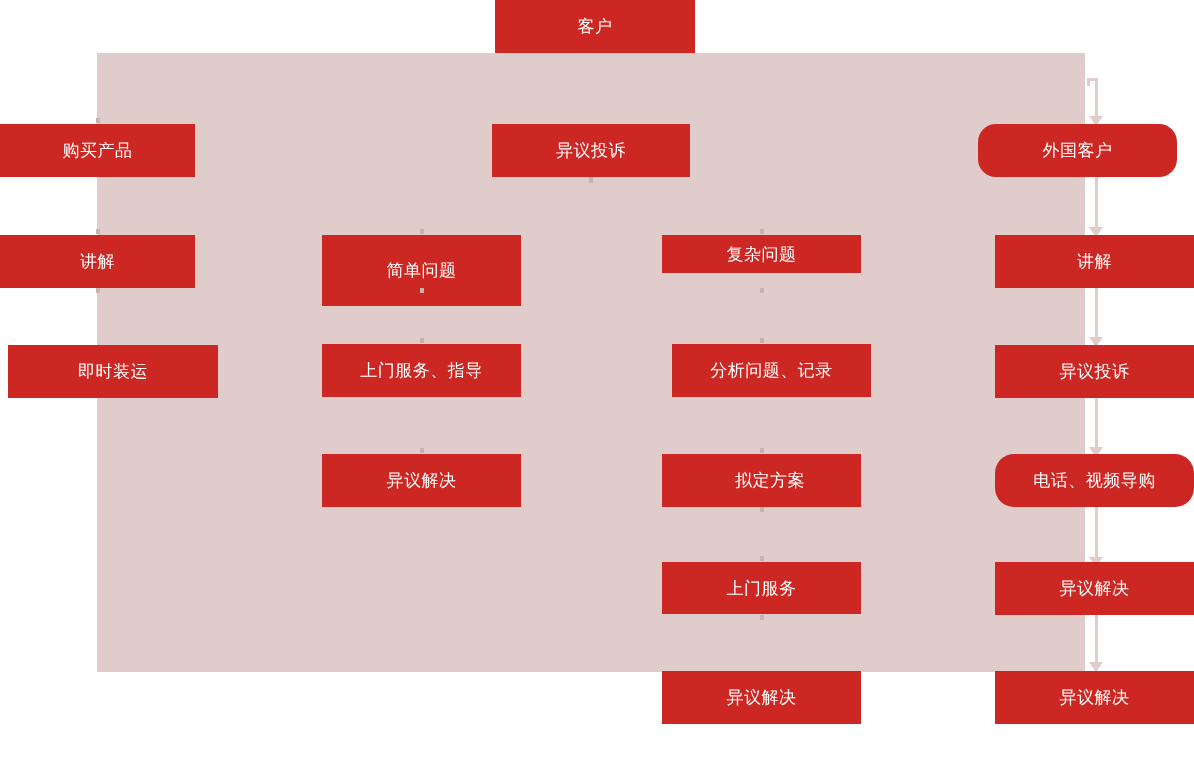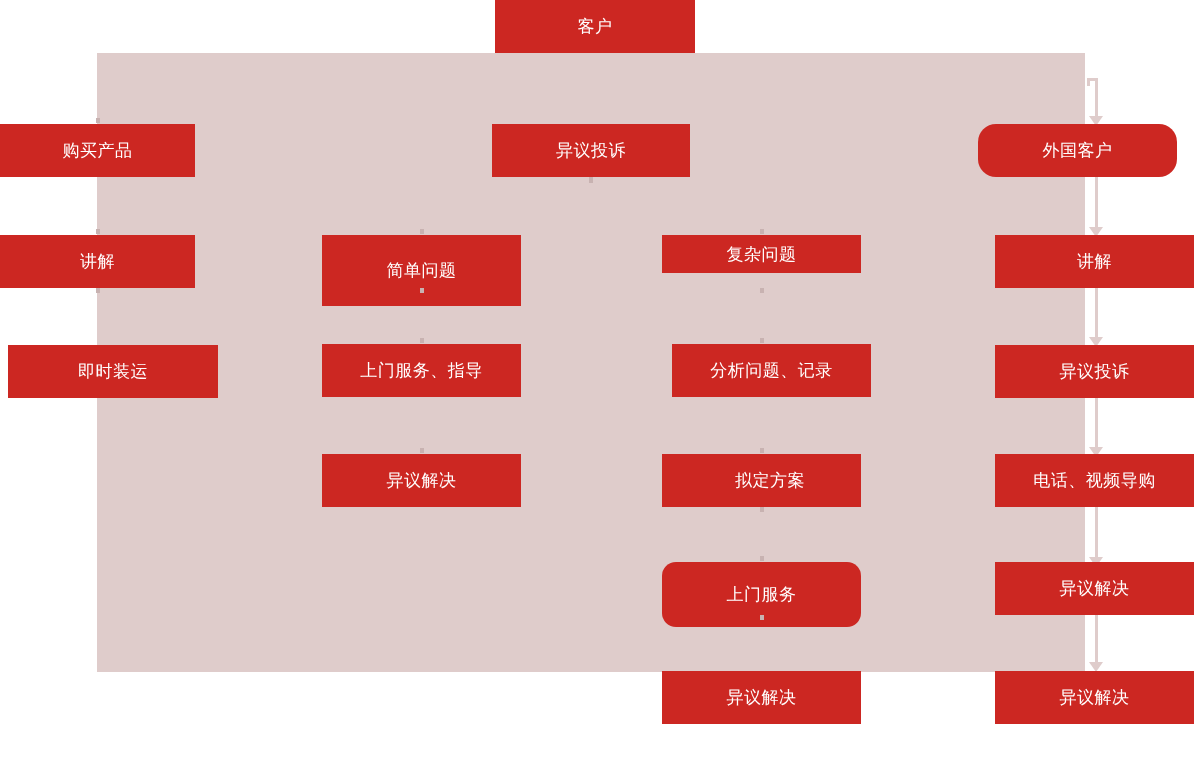--- a/index.html
+++ b/index.html
@@ -138,42 +138,42 @@
     <span>分析问题、记录</span>
   </div>
 
   <div class="stub" style="left:760px; top:448px; background:#c8b2b1;"></div>
   <div class="node" style="left:662px; top:454px; width:199px; height:53px;padding-left:17px;">
     <span>拟定方案</span>
   </div>
   <div class="stub" style="left:760px; top:507px; background:#c8b2b1;"></div>
 
   <div class="stub" style="left:760px; top:556px; background:#c8b2b1;"></div>
-  <div class="node" style="left:662px; top:562px; width:199px; height:65px;border-radius:14px;">
+  <div class="node" style="left:662px; top:562px; width:199px; height:52px;">
     <span>上门服务</span>
   </div>
   <div class="stub" style="left:760px; top:615px; background:#c8b2b1;"></div>
 
   <div class="node" style="left:662px; top:671px; width:199px; height:53px;">
     <span>异议解决</span>
   </div>
 
   <div class="node" style="left:978px; top:124px; width:199px; height:53px;border-radius:18px;">
     <span>外国客户</span>
   </div>
 
   <div class="node" style="left:995px; top:235px; width:199px; height:53px;">
     <span>讲解</span>
   </div>
 
   <div class="node" style="left:995px; top:345px; width:199px; height:53px;">
     <span>异议投诉</span>
   </div>
 
-  <div class="node" style="left:995px; top:454px; width:199px; height:53px;">
+  <div class="node" style="left:995px; top:454px; width:199px; height:53px;border-radius:19px;">
     <span>电话、视频导购</span>
   </div>
 
   <div class="node" style="left:995px; top:562px; width:199px; height:53px;">
     <span>异议解决</span>
   </div>
 
   <div class="node" style="left:995px; top:671px; width:199px; height:53px;">
     <span>异议解决</span>
   </div>

